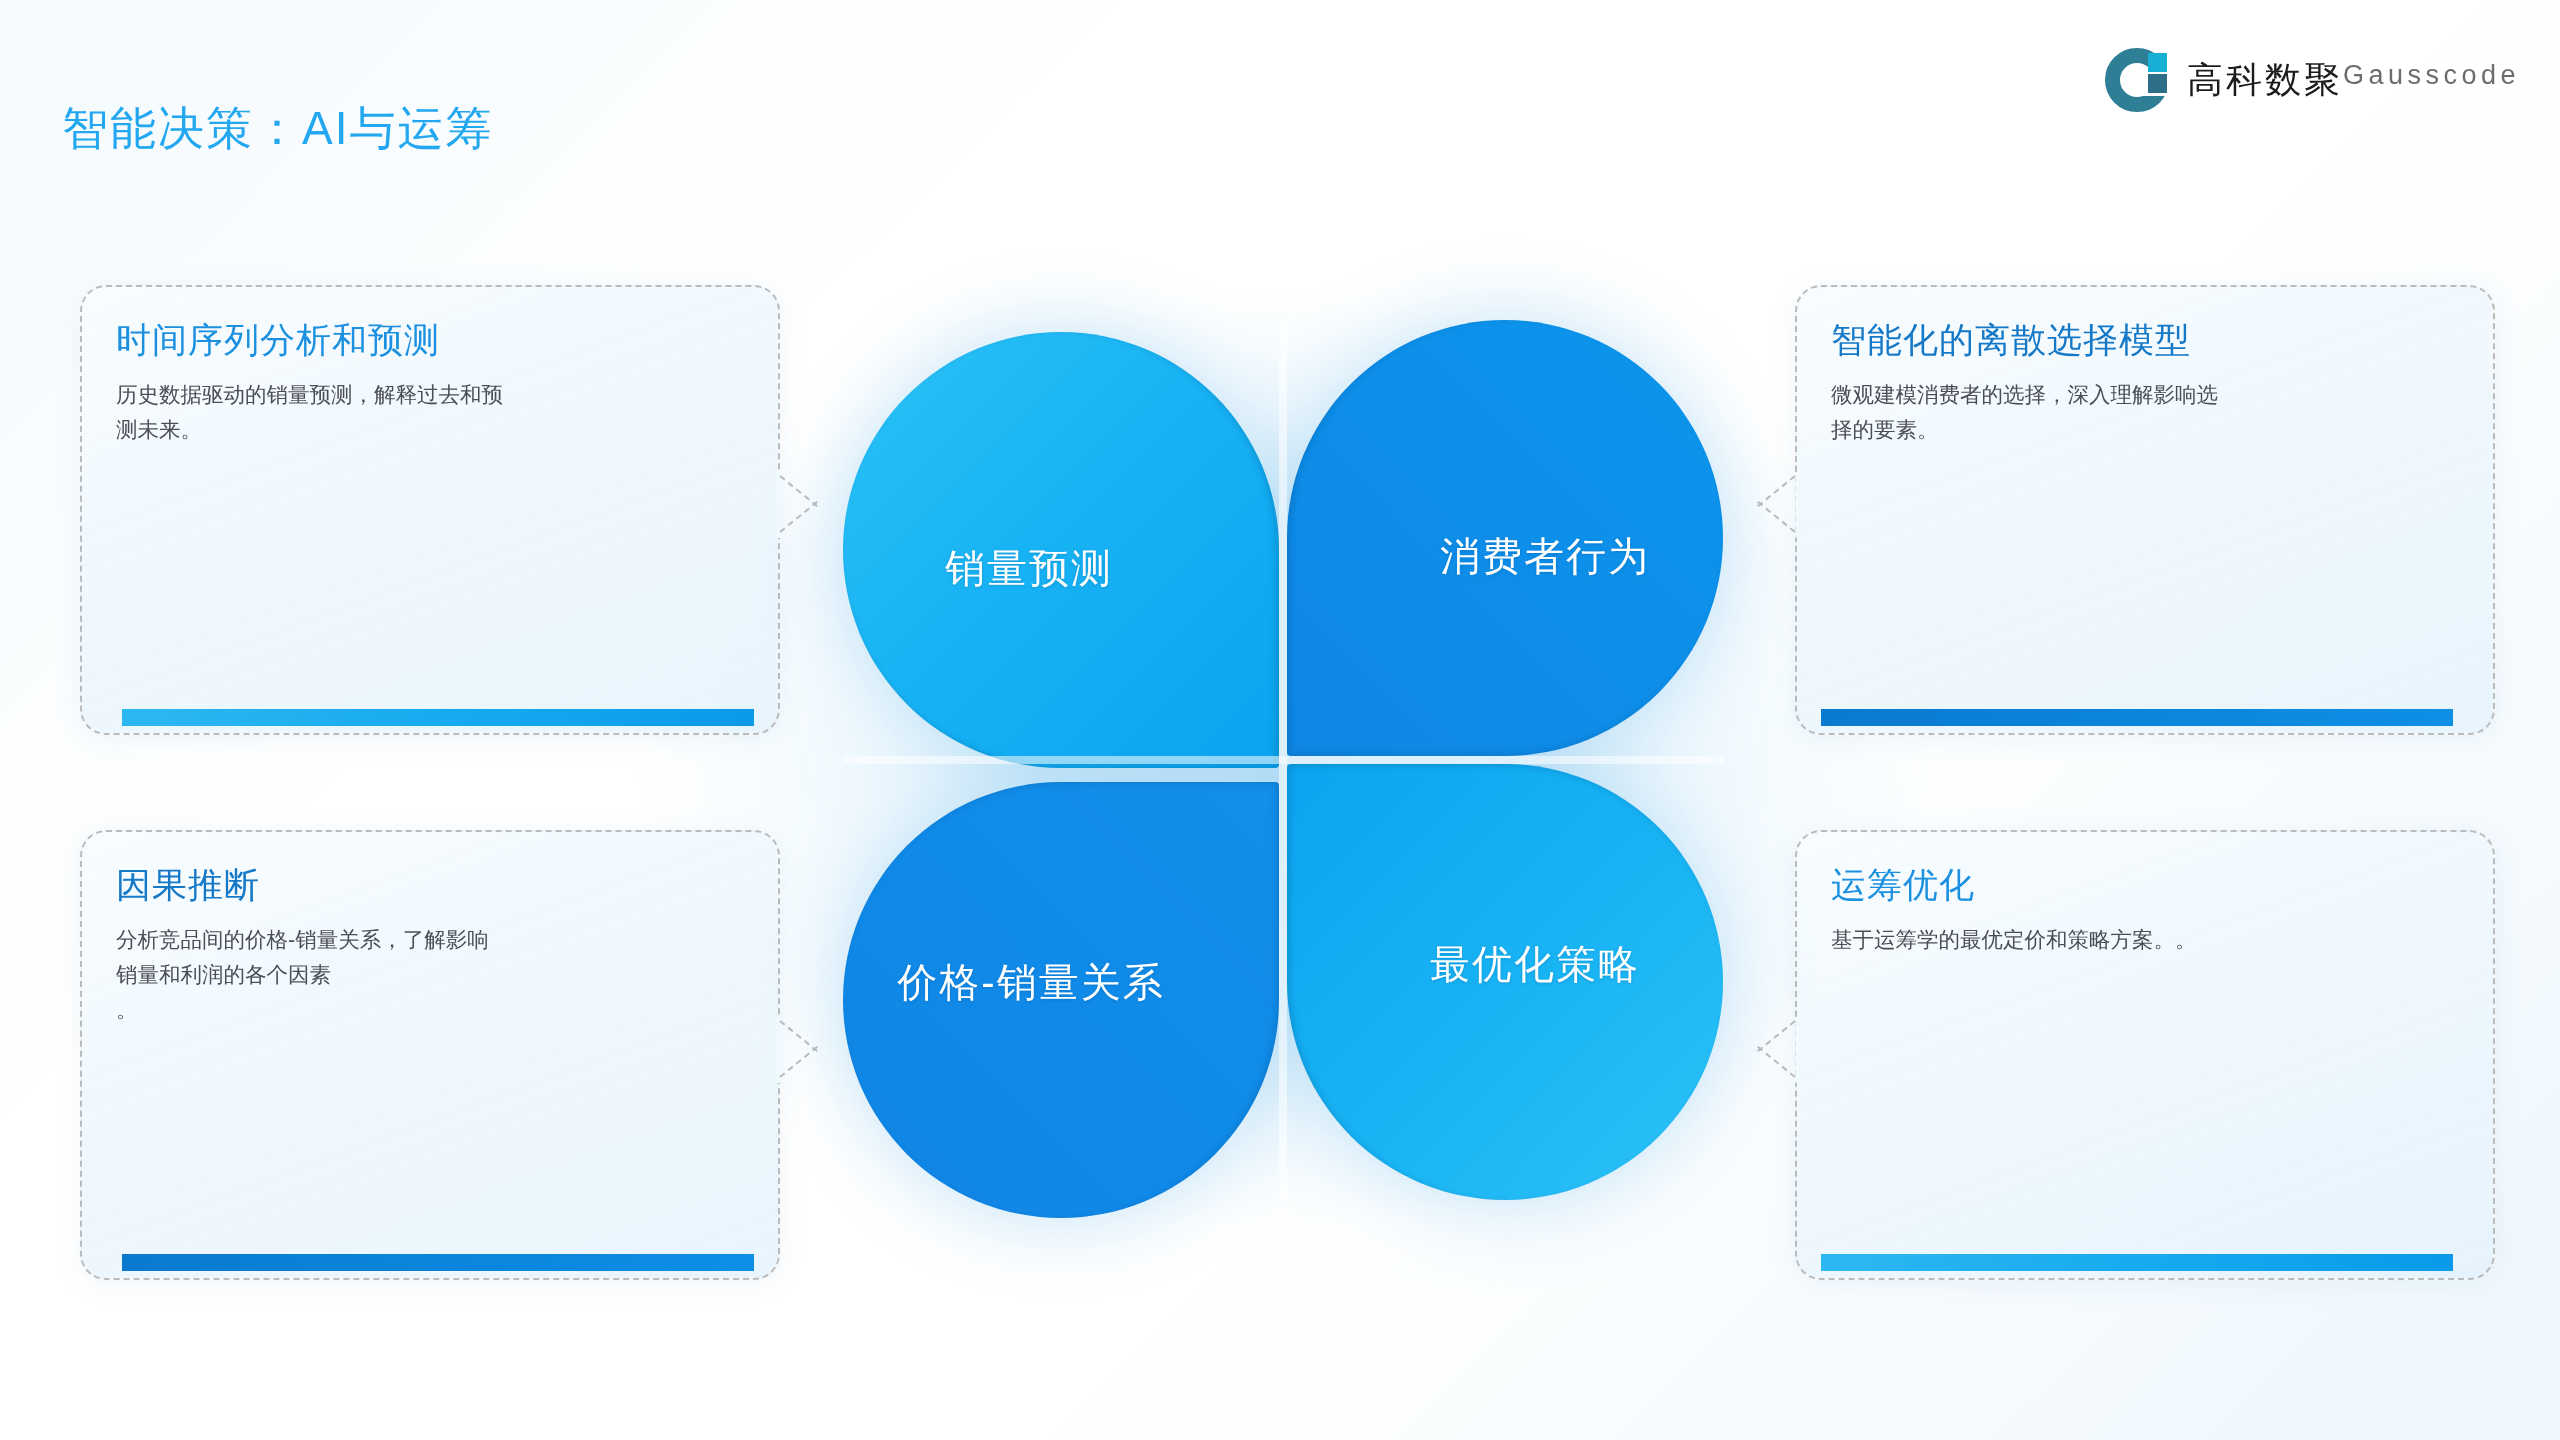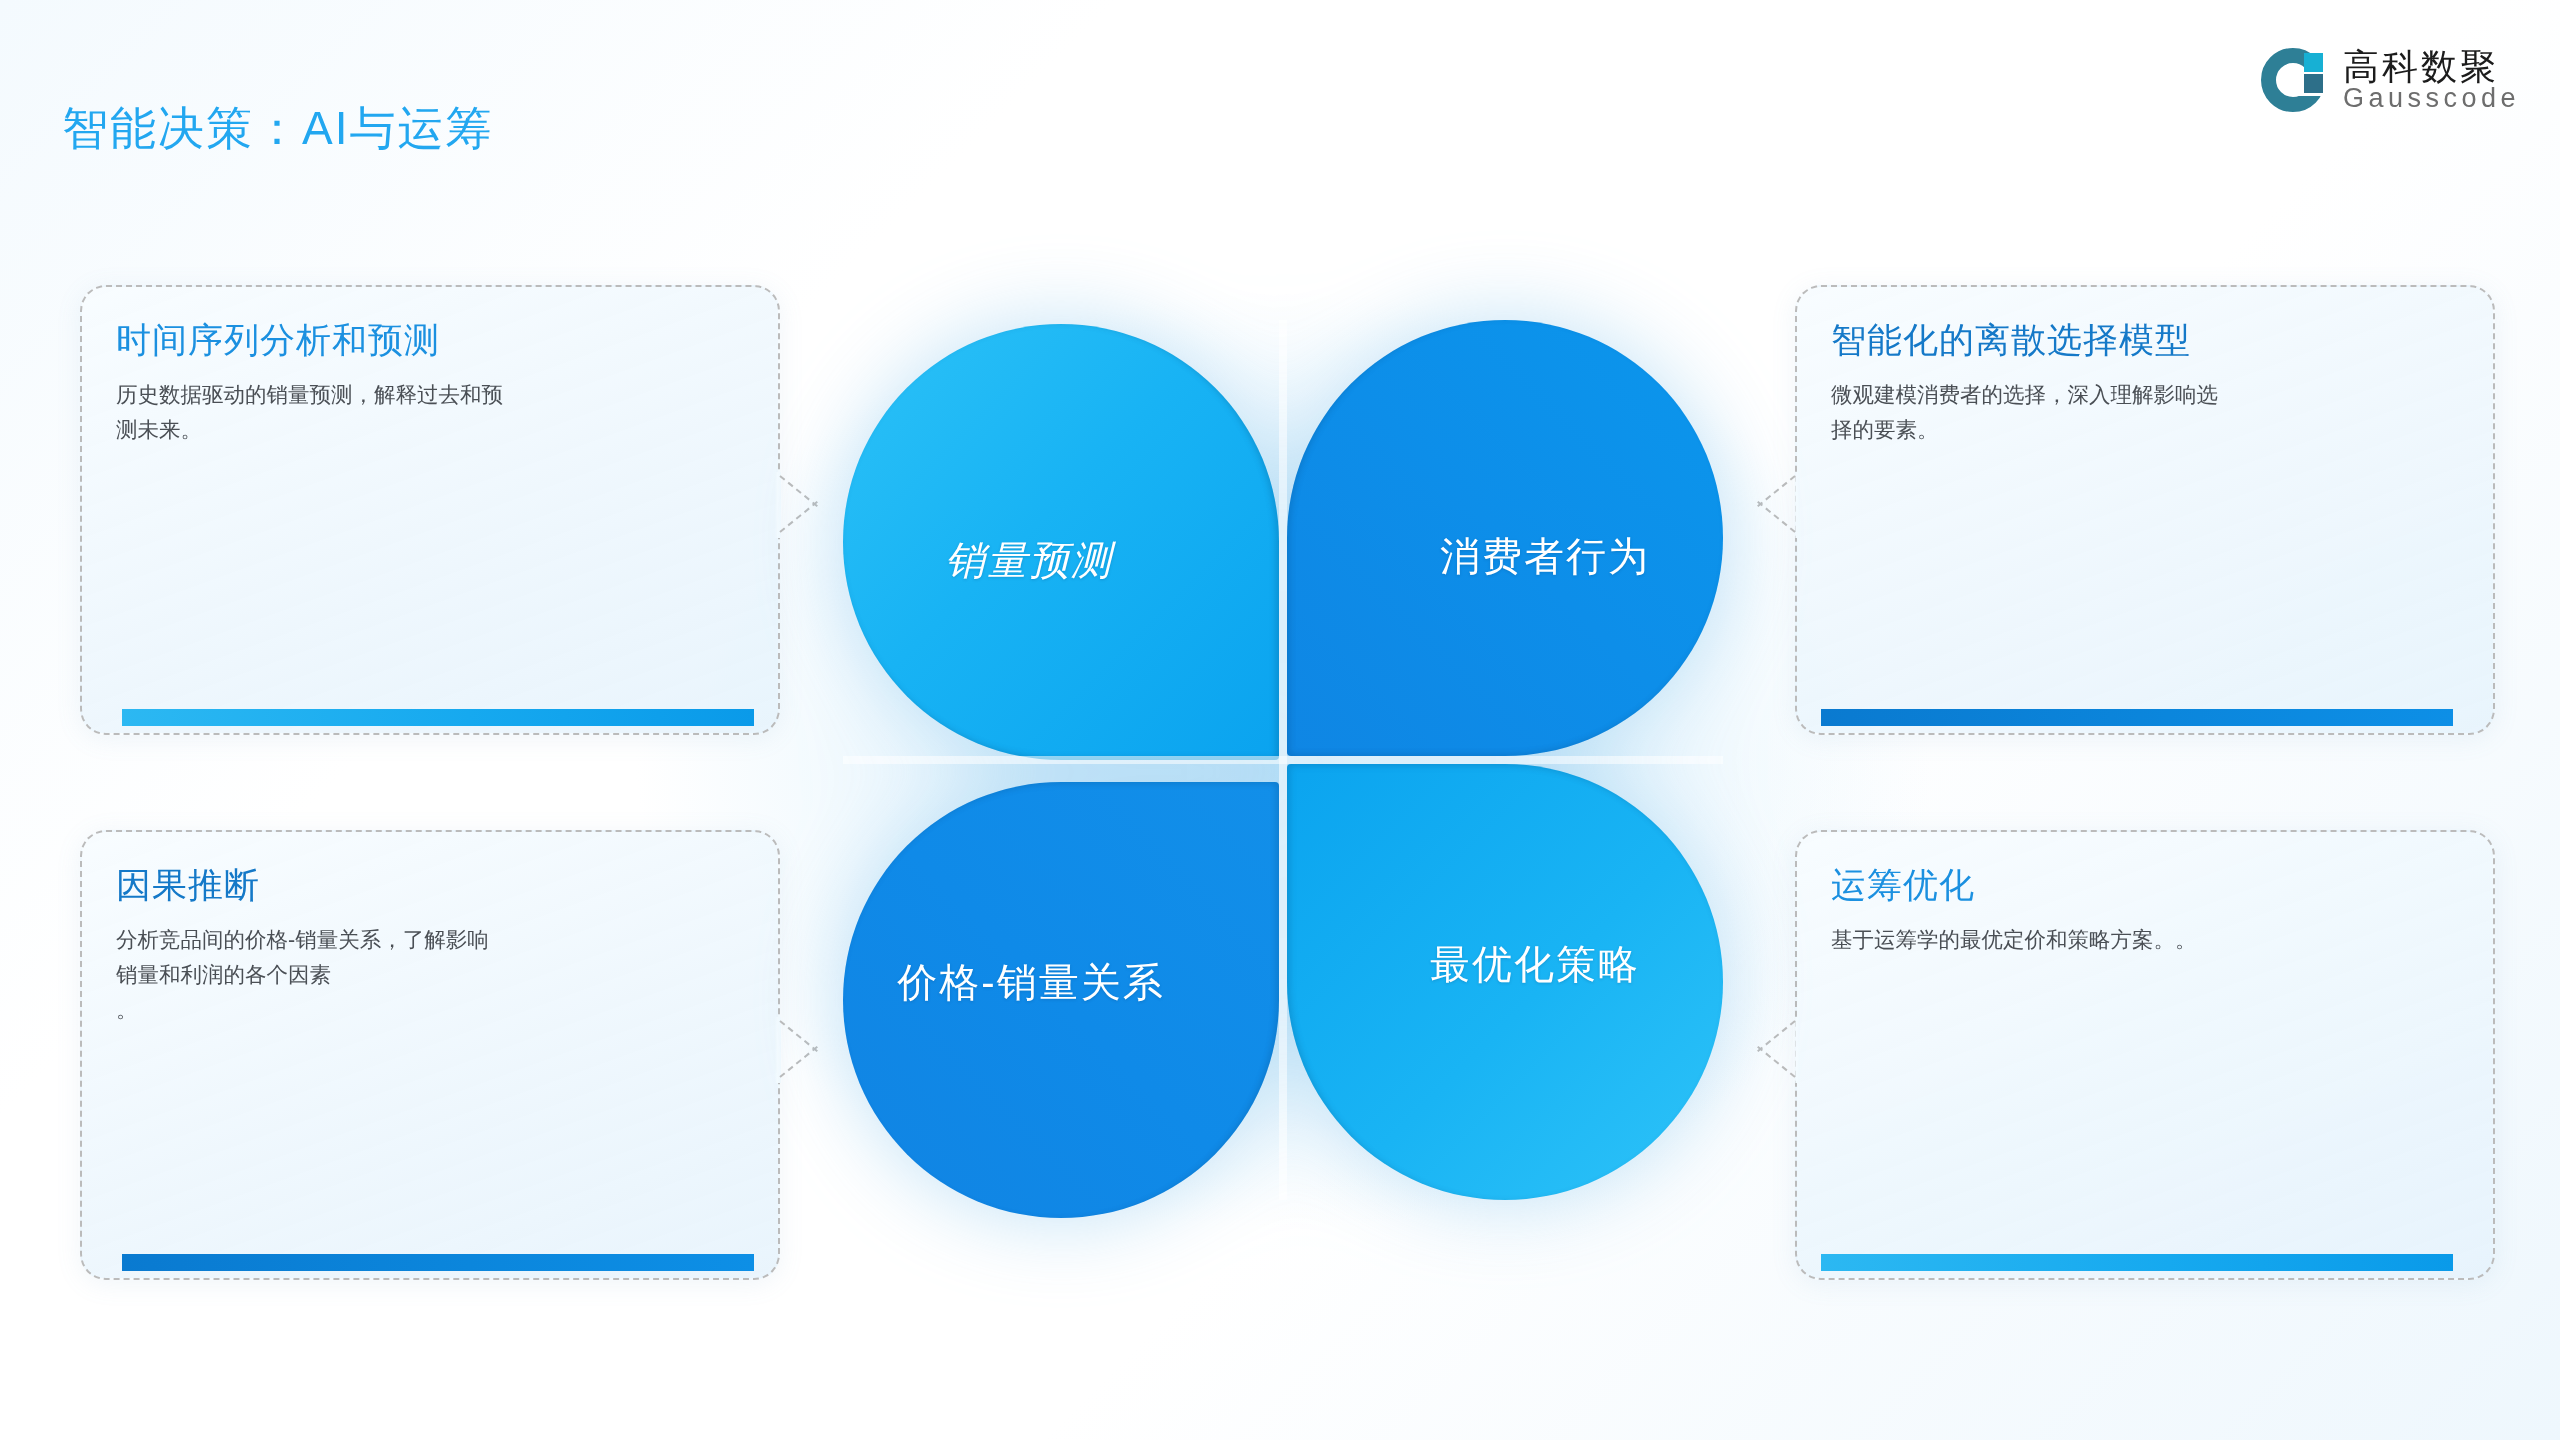--- a/index.html
+++ b/index.html
@@ -72,21 +72,21 @@
   .logo-mark .sq-cyan {
     position: absolute;
     right: 2px;
     top: 5px;
     width: 19px;
     height: 19px;
     background: #17b0d4;
   }
   .logo-text {
     display: flex;
-    flex-direction: column;
+    flex-direction: row;
     line-height: 1;
   }
   .logo-cn {
     font-size: 36px;
     color: #1c1c1c;
     letter-spacing: 3px;
     font-weight: 500;
   }
   .logo-en {
     font-size: 27px;
@@ -182,25 +182,24 @@
   }
   .petal-label {
     color: #ffffff;
     font-size: 40px;
     letter-spacing: 2px;
     font-weight: 400;
     white-space: nowrap;
     text-shadow: 0 1px 3px rgba(0,60,110,0.22);
   }
   .petal.tl {
-    left: 0; top: 4px;
+    left: 0; top: 12px;
     border-radius: 218px 218px 4px 218px;
     background: linear-gradient(135deg, #2cc2f7 0%, #18b3f4 45%, #0aa3ef 100%);
     box-shadow: inset -3px -2px 6px rgba(5,70,120,0.25);
-    font-style: italic;
   }
   .petal.tr {
     left: 444px; top: 0;
     border-radius: 218px 218px 218px 4px;
     background: linear-gradient(225deg, #0b96ec 0%, #0d8ee9 50%, #0f86e4 100%);
     box-shadow: inset 3px -2px 6px rgba(5,55,105,0.20);
   }
   .petal.bl {
     left: 0; top: 444px;
     border-radius: 218px 4px 218px 218px;

